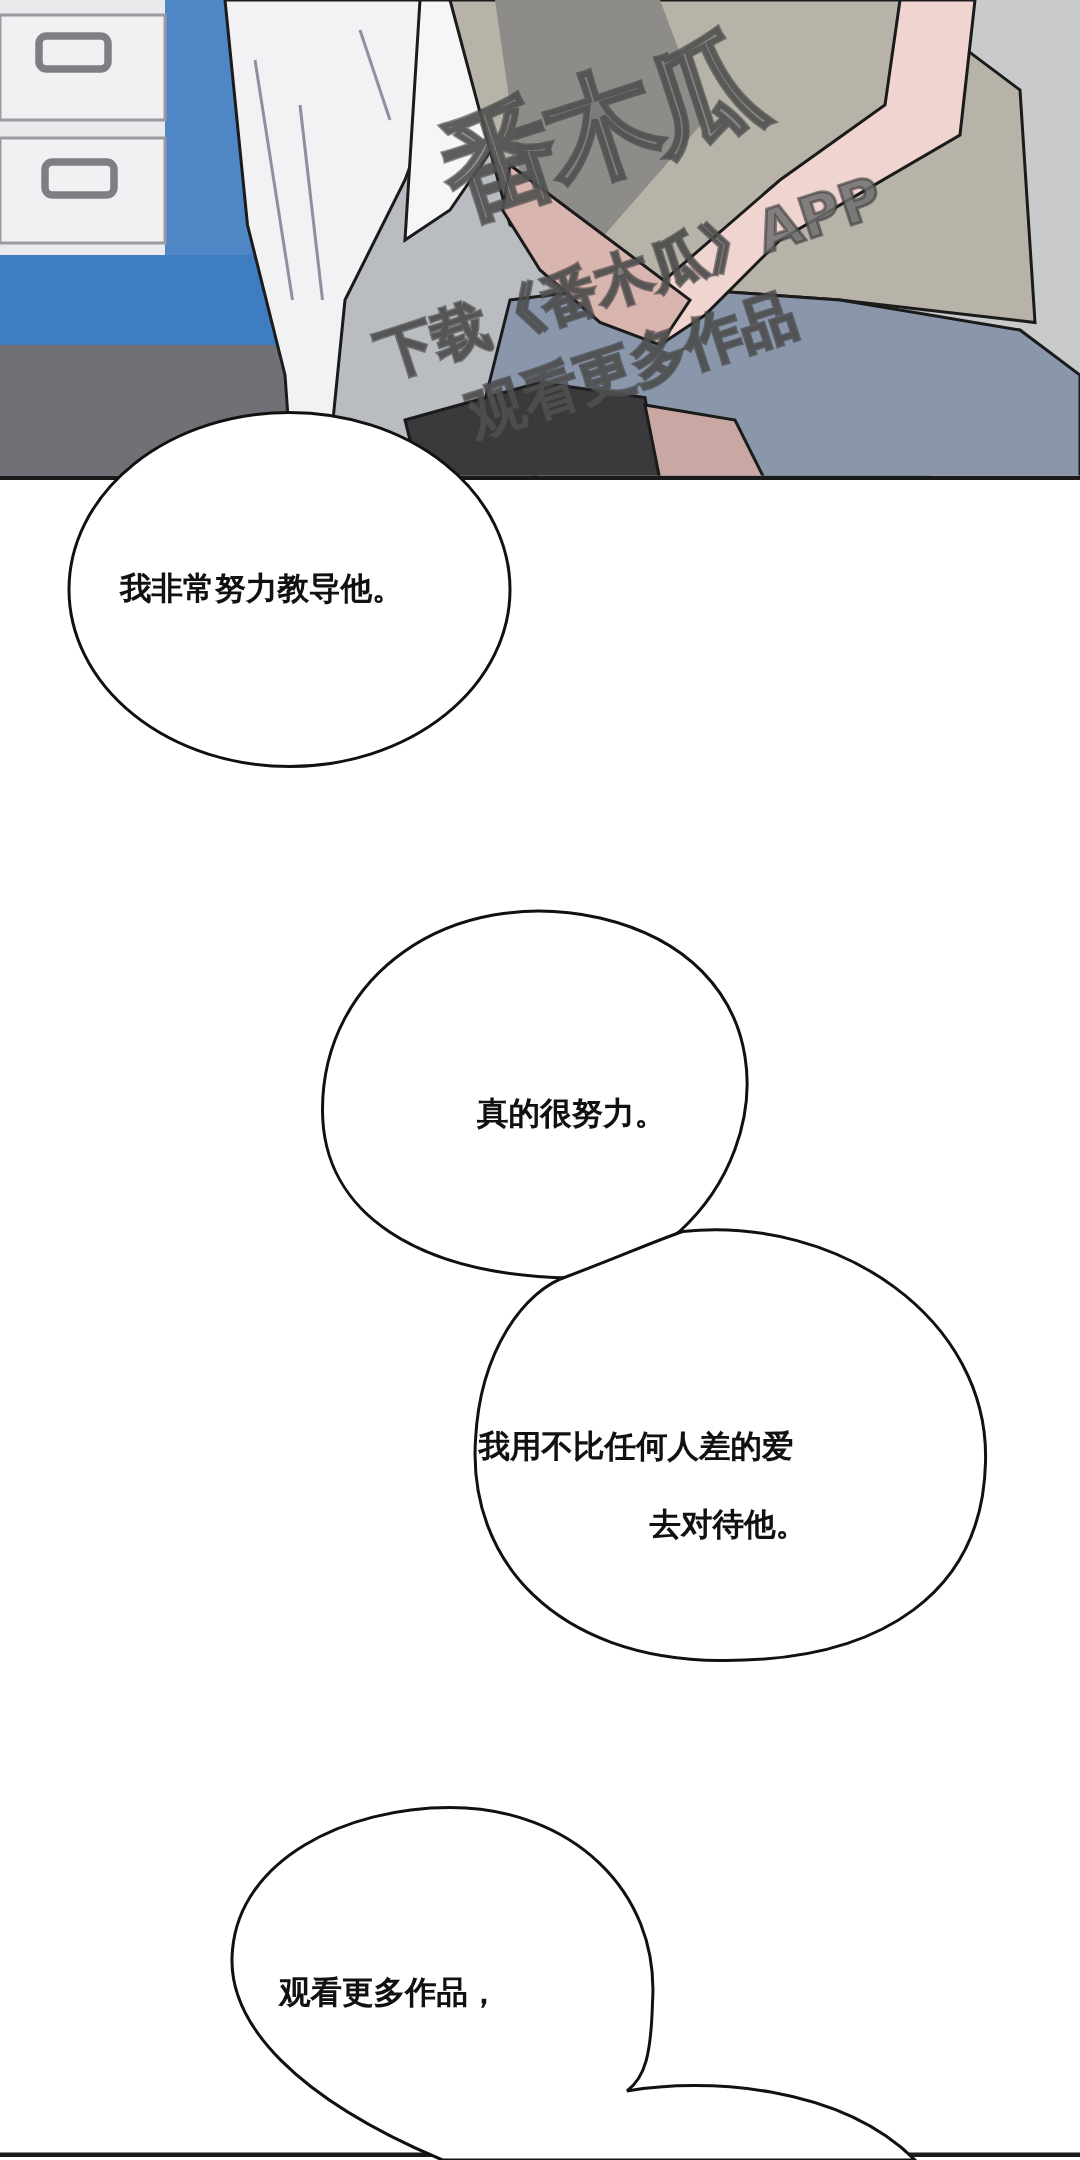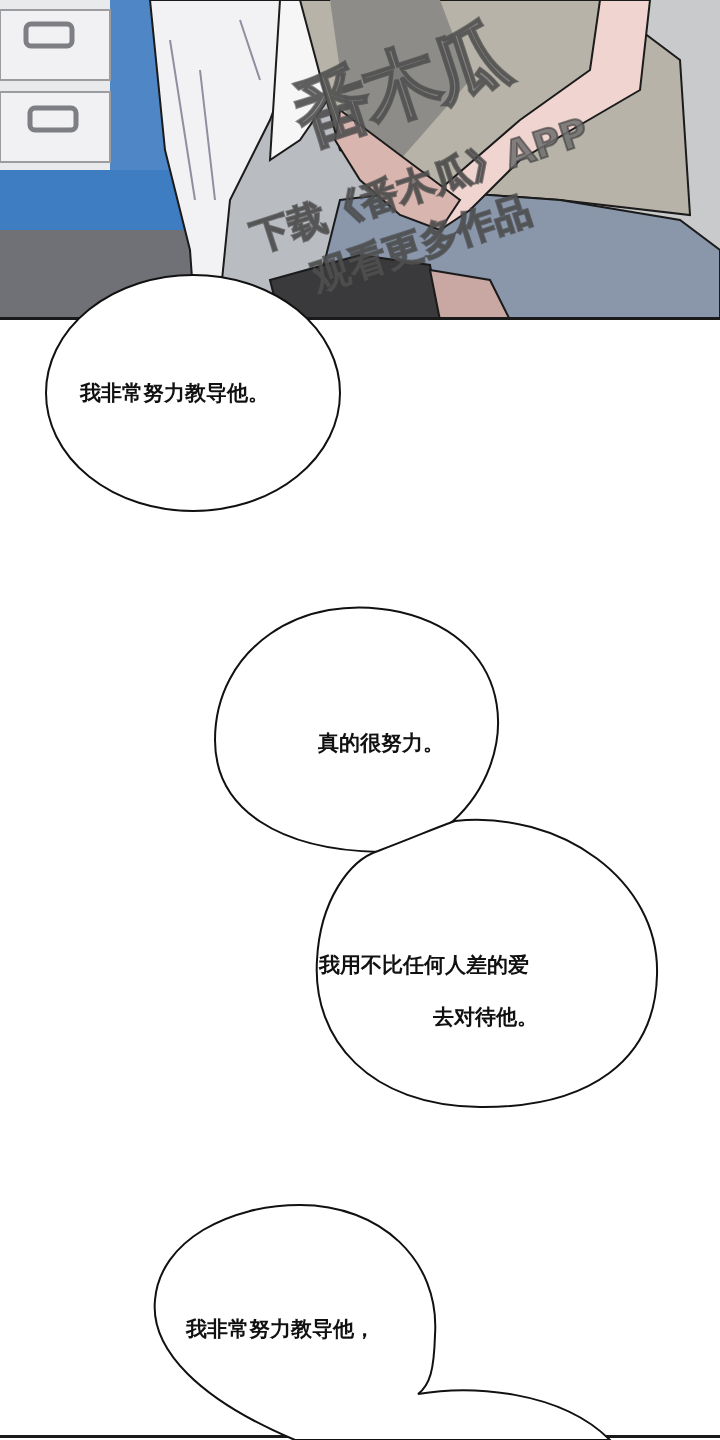--- a/index.html
+++ b/index.html
@@ -67,13 +67,13 @@
   <path d="M453 821 C520 760 520 640 400 612 C300 590 215 650 215 740 C215 810 280 850 380 852 C430 850 440 830 453 821 Z" fill="#ffffff" stroke="#111" stroke-width="2"></path>
   <path d="M455 821 C560 810 660 880 657 975 C655 1060 590 1108 480 1107 C370 1106 312 1040 317 960 C320 900 350 860 378 851 C420 835 430 830 455 821 Z" fill="#ffffff" stroke="#111" stroke-width="2"></path>
 
   <path d="M295 1440 C200 1400 150 1350 155 1300 C160 1240 230 1205 300 1205 C380 1205 440 1260 435 1335 C434 1370 430 1385 418 1394 C470 1385 560 1390 610 1440 Z" fill="#ffffff" stroke="#111" stroke-width="2"></path>
 </svg>
 
 <div class="bubble-text" style="left:80px; top:376px;">我非常努力教导他。</div>
 <div class="bubble-text" style="left:286px; top:726px;margin-left:32px;">真的很努力。</div>
 <div class="bubble-text" style="left:319px; top:948px;">我用不比任何人差的爱</div>
 <div class="bubble-text" style="left:433px; top:982px;margin-top:18px;">去对待他。</div>
-<div class="bubble-text" style="left:186px; top:1312px;">我非常努力教导他，</div>
+<div class="bubble-text" style="left:186px; top:1312px;">观看更多作品，</div>
 
 </body></html>

